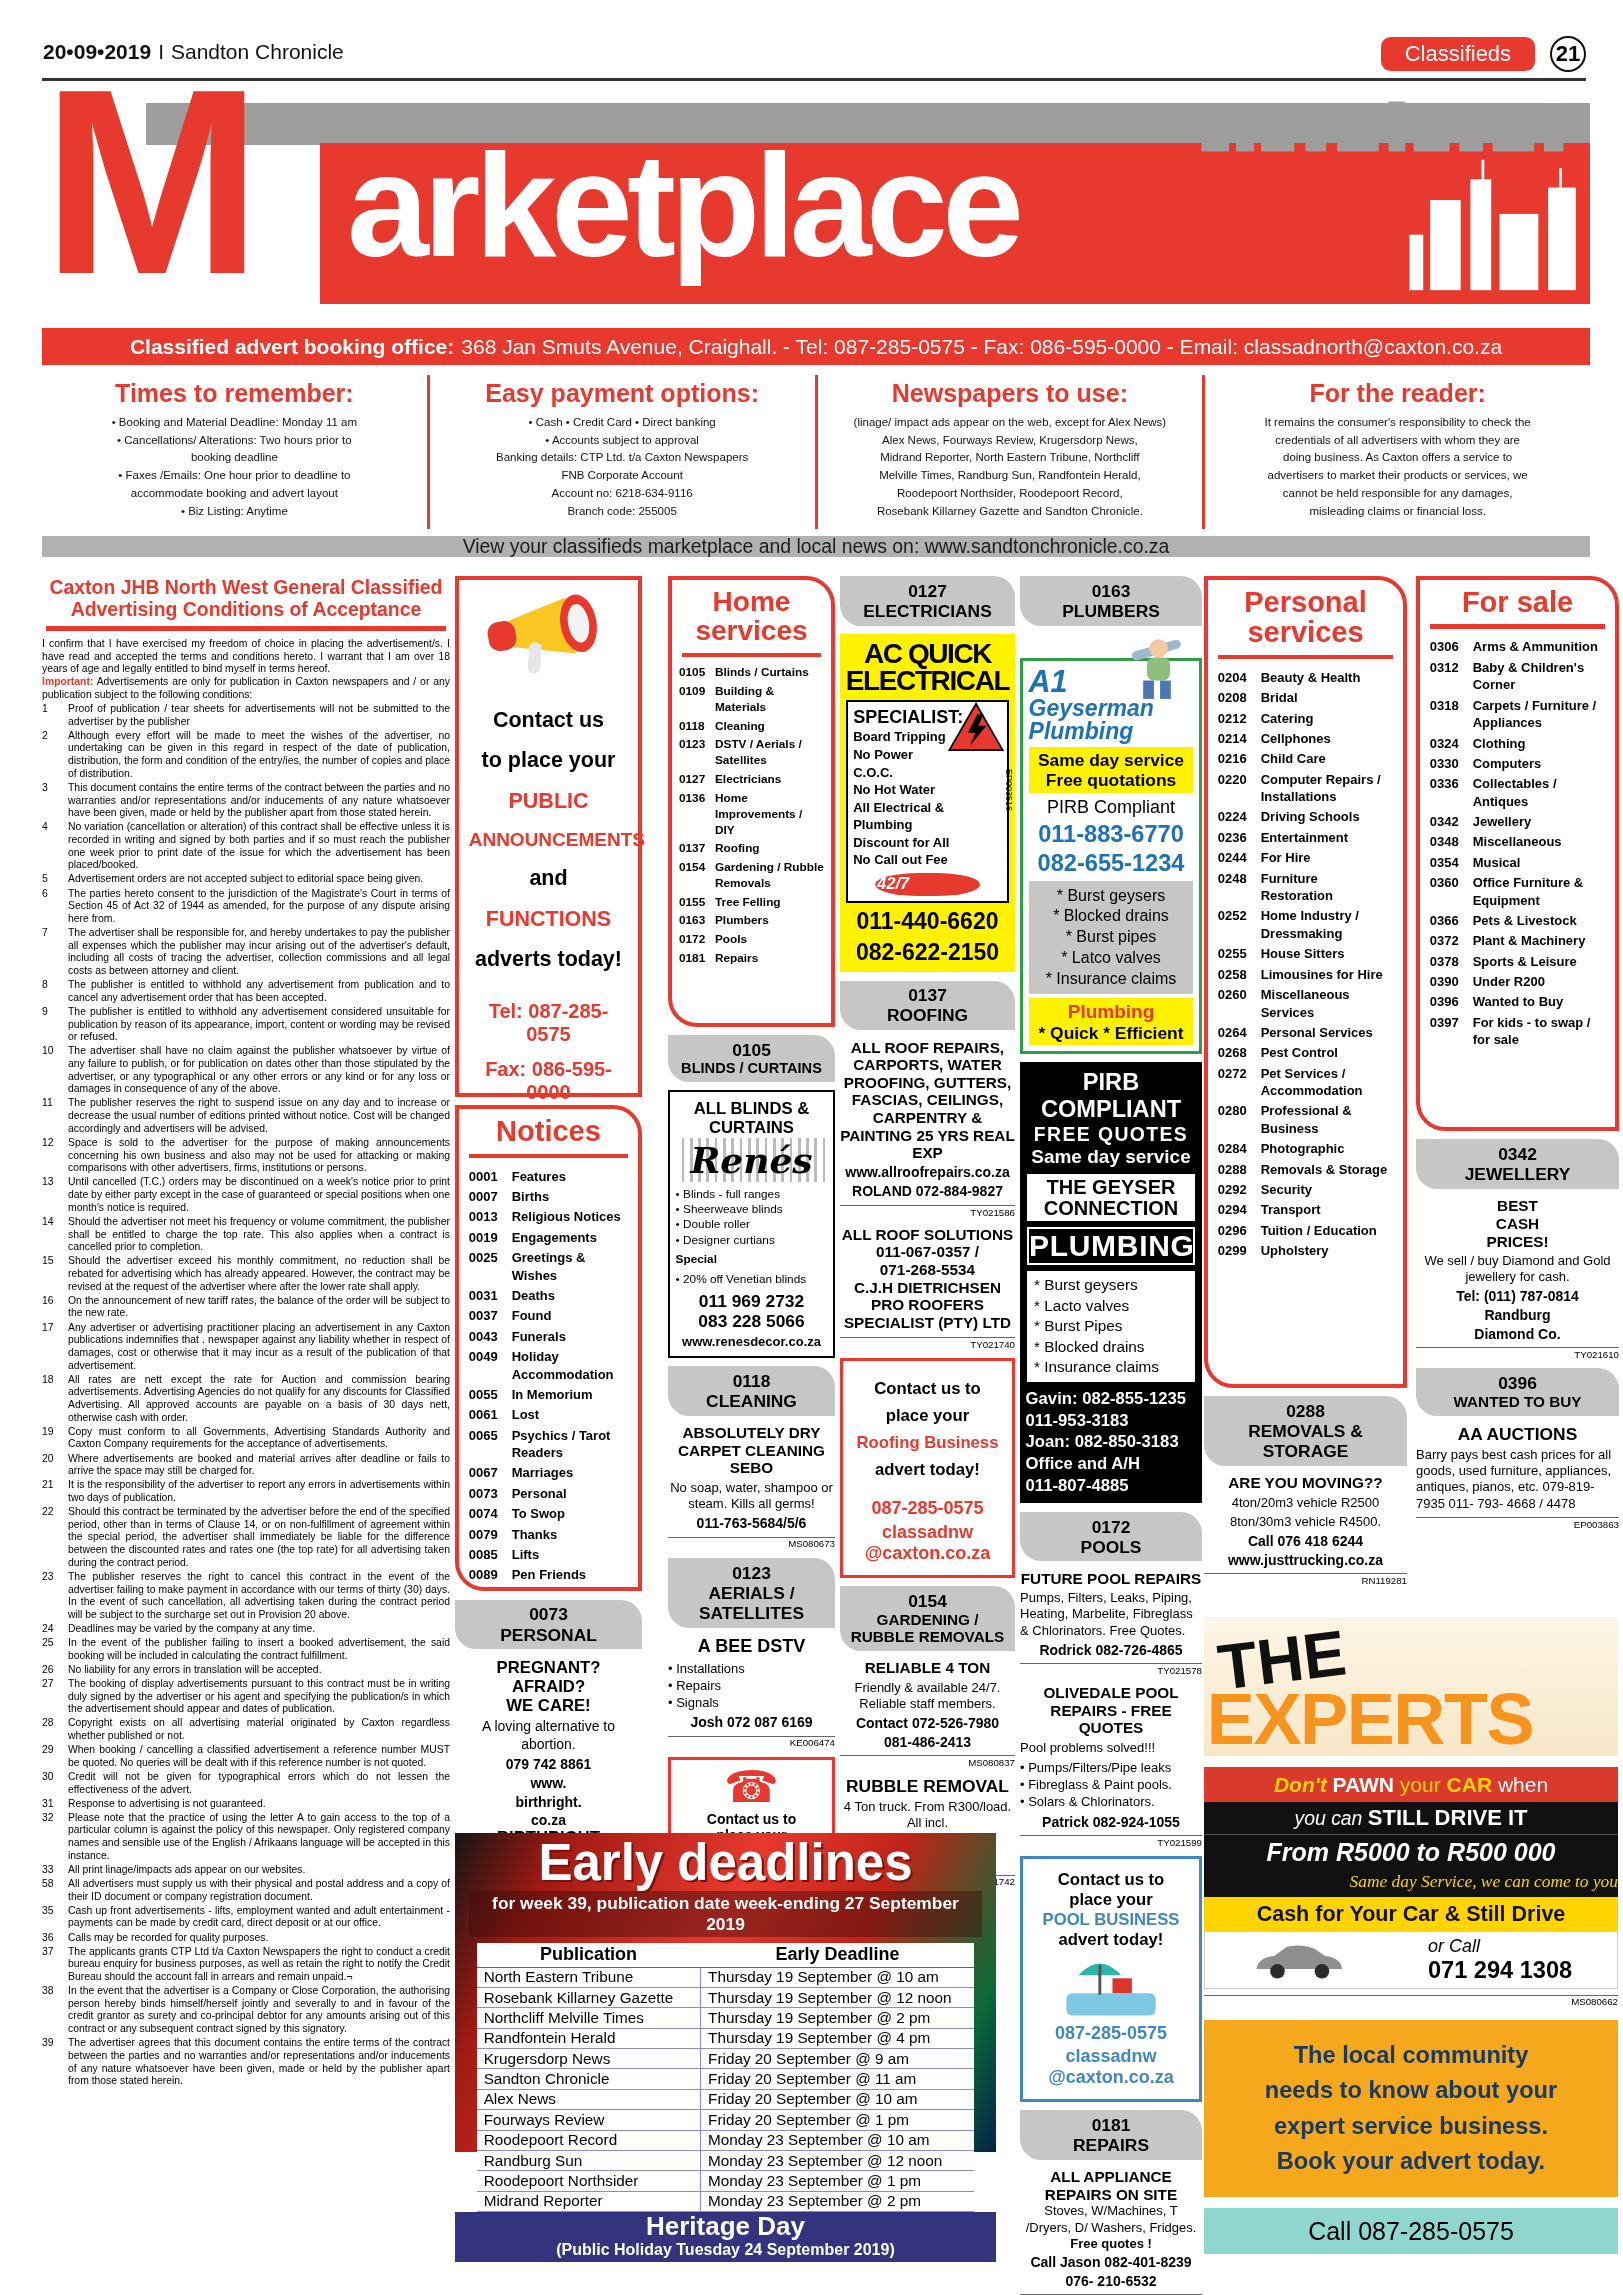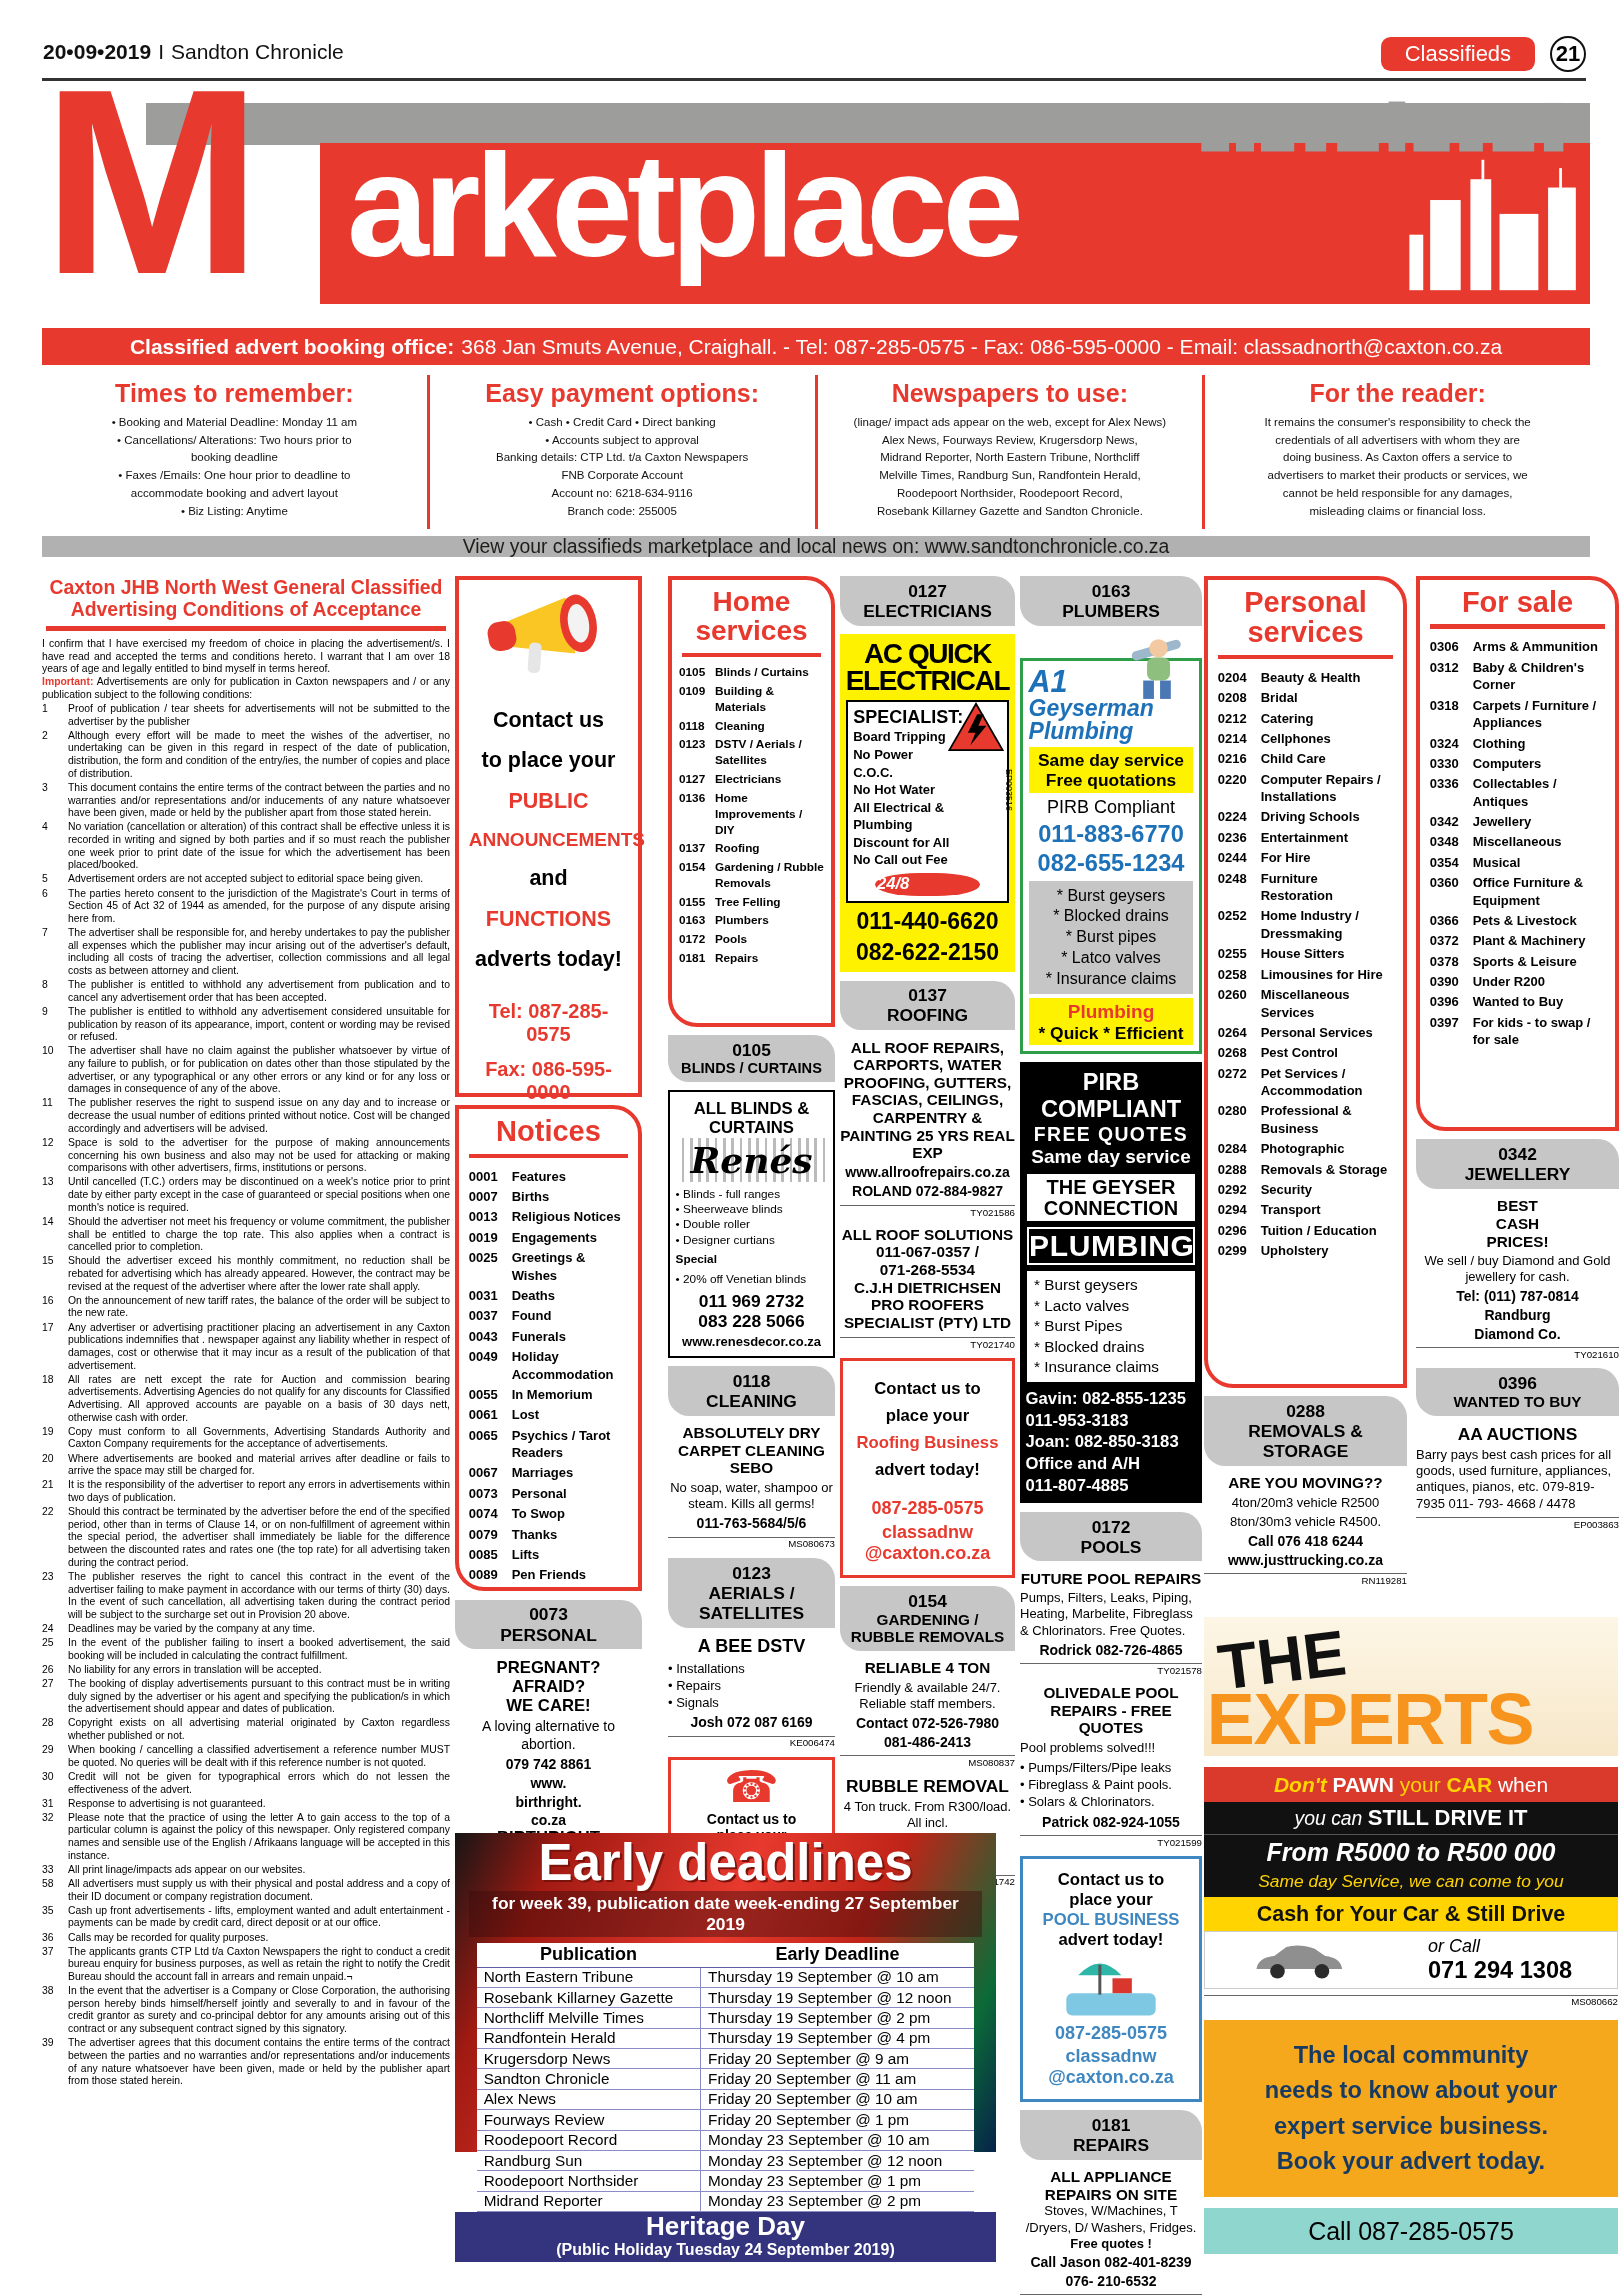--- a/index.html
+++ b/index.html
@@ -142,21 +142,21 @@
   .experts{height:139px;background:linear-gradient(180deg,#fdf6e6,#f7e7c8);position:relative;overflow:hidden;}
   .experts .the{position:absolute;left:14px;top:5.6px;font-size:64px;font-weight:800;color:#111;transform:rotate(-7deg);}
   .experts .exp{position:absolute;left:2.8px;bottom:-4.2px;font-size:72px;font-weight:800;color:#f7941d;letter-spacing:-1.4px;}
   .pawn{margin-top:11px;}
   .pawn .r1{background:#d93a2b;color:#fff;font-size:21px;padding:5.6px 4.2px;text-align:center;}
   .pawn .r1 .y{color:#ffd400;}
   .pawn .r1 .s{font-style:italic;font-weight:bold;}
   .pawn .r2{background:#111;color:#fff;font-size:19.4px;text-align:center;padding:2.8px;}
   .pawn .r2 b{color:#fff;font-size:22px;}
   .pawn .r3{background:#111;color:#fff;font-style:italic;font-weight:800;font-size:25px;text-align:center;padding:2.8px;border-top:1.4px solid #555;}
-  .pawn .r4{background:#111;color:#ffd400;font-style:italic;font-size:17.4px;text-align:center;padding:1.4px 0 5.6px;}
+  .pawn .r4{background:#111;color:#ffd400;font-style:italic;font-size:17.4px;text-align:right;padding:1.4px 0 5.6px;font-family:Liberation Serif, serif;}
   .pawn .r5{background:#ffd400;color:#111;font-weight:800;font-size:21.5px;text-align:center;padding:4.2px;}
   .pawn .r6{background:#fff;border:1.4px solid #ccc;display:flex;align-items:center;justify-content:space-around;padding:4.2px;}
   .pawn .r6 .oc{font-style:italic;font-size:18px;}
   .pawn .r6 .tel{font-weight:700;font-size:23.6px;}
   .community{margin-top:12.5px;background:#f5a81c;color:#173a63;text-align:center;font-size:23.6px;font-weight:600;line-height:1.5;padding:18px 7px;}
   .callbar{margin-top:11px;background:#8fd6cf;text-align:center;font-size:25px;padding:8.3px;}
 
   
   #deadlines{position:absolute;left:455px;top:1833px;width:541px;height:319px;
     background:linear-gradient(115deg,#151515 0%,#a11a12 16%,#e8392e 45%,#c02418 66%,#0c6b37 88%,#06224a 100%);
@@ -699,21 +699,21 @@
         <div class="acq-spec">SPECIALIST:</div>
         <div class="acq-list">
             <div>Board Tripping</div>
             <div>No Power</div>
             <div>C.O.C.</div>
             <div>No Hot Water</div>
             <div>All Electrical &amp; Plumbing</div>
             <div>Discount for All</div>
             <div>No Call out Fee</div>
           </div>
-        <div class="acq-247">24/8</div>
+        <div class="acq-247">42/7</div>
       </div>
       <div class="acq-tel">011-440-6620</div>
       <div class="acq-tel">082-622-2150</div>
       <span class="acq-code">EP003516</span>
     </div>
     <div class="gap"></div>
     <div class="cat">
       <span>0137</span>
         <span>ROOFING</span>
     </div>

